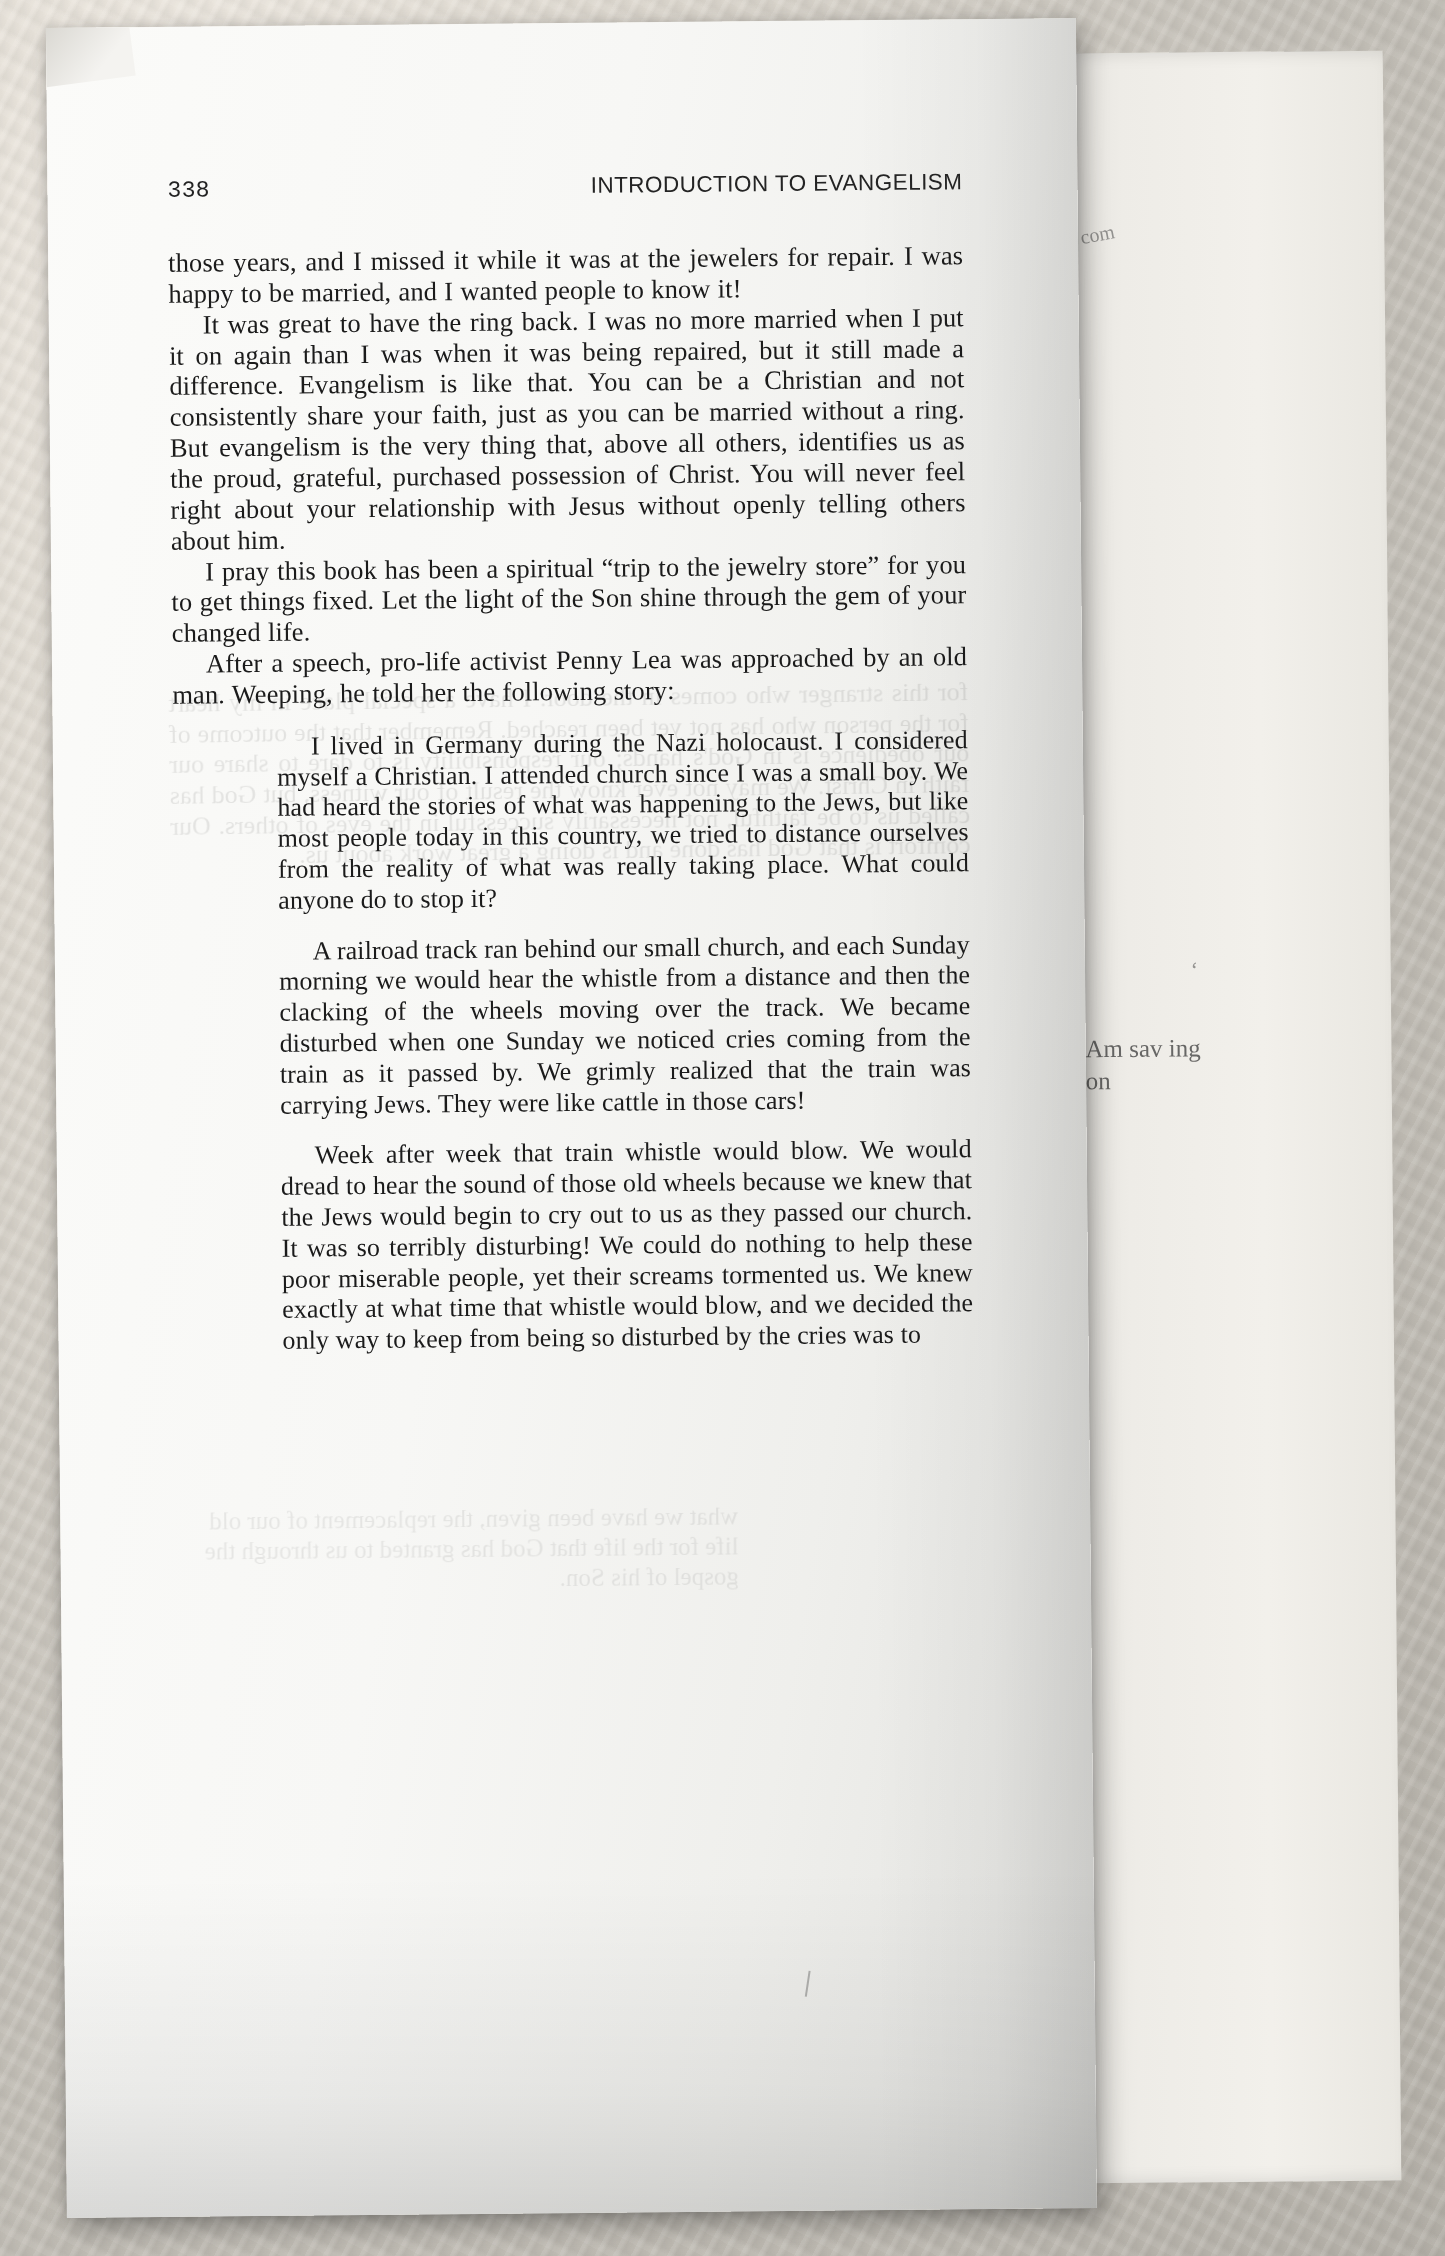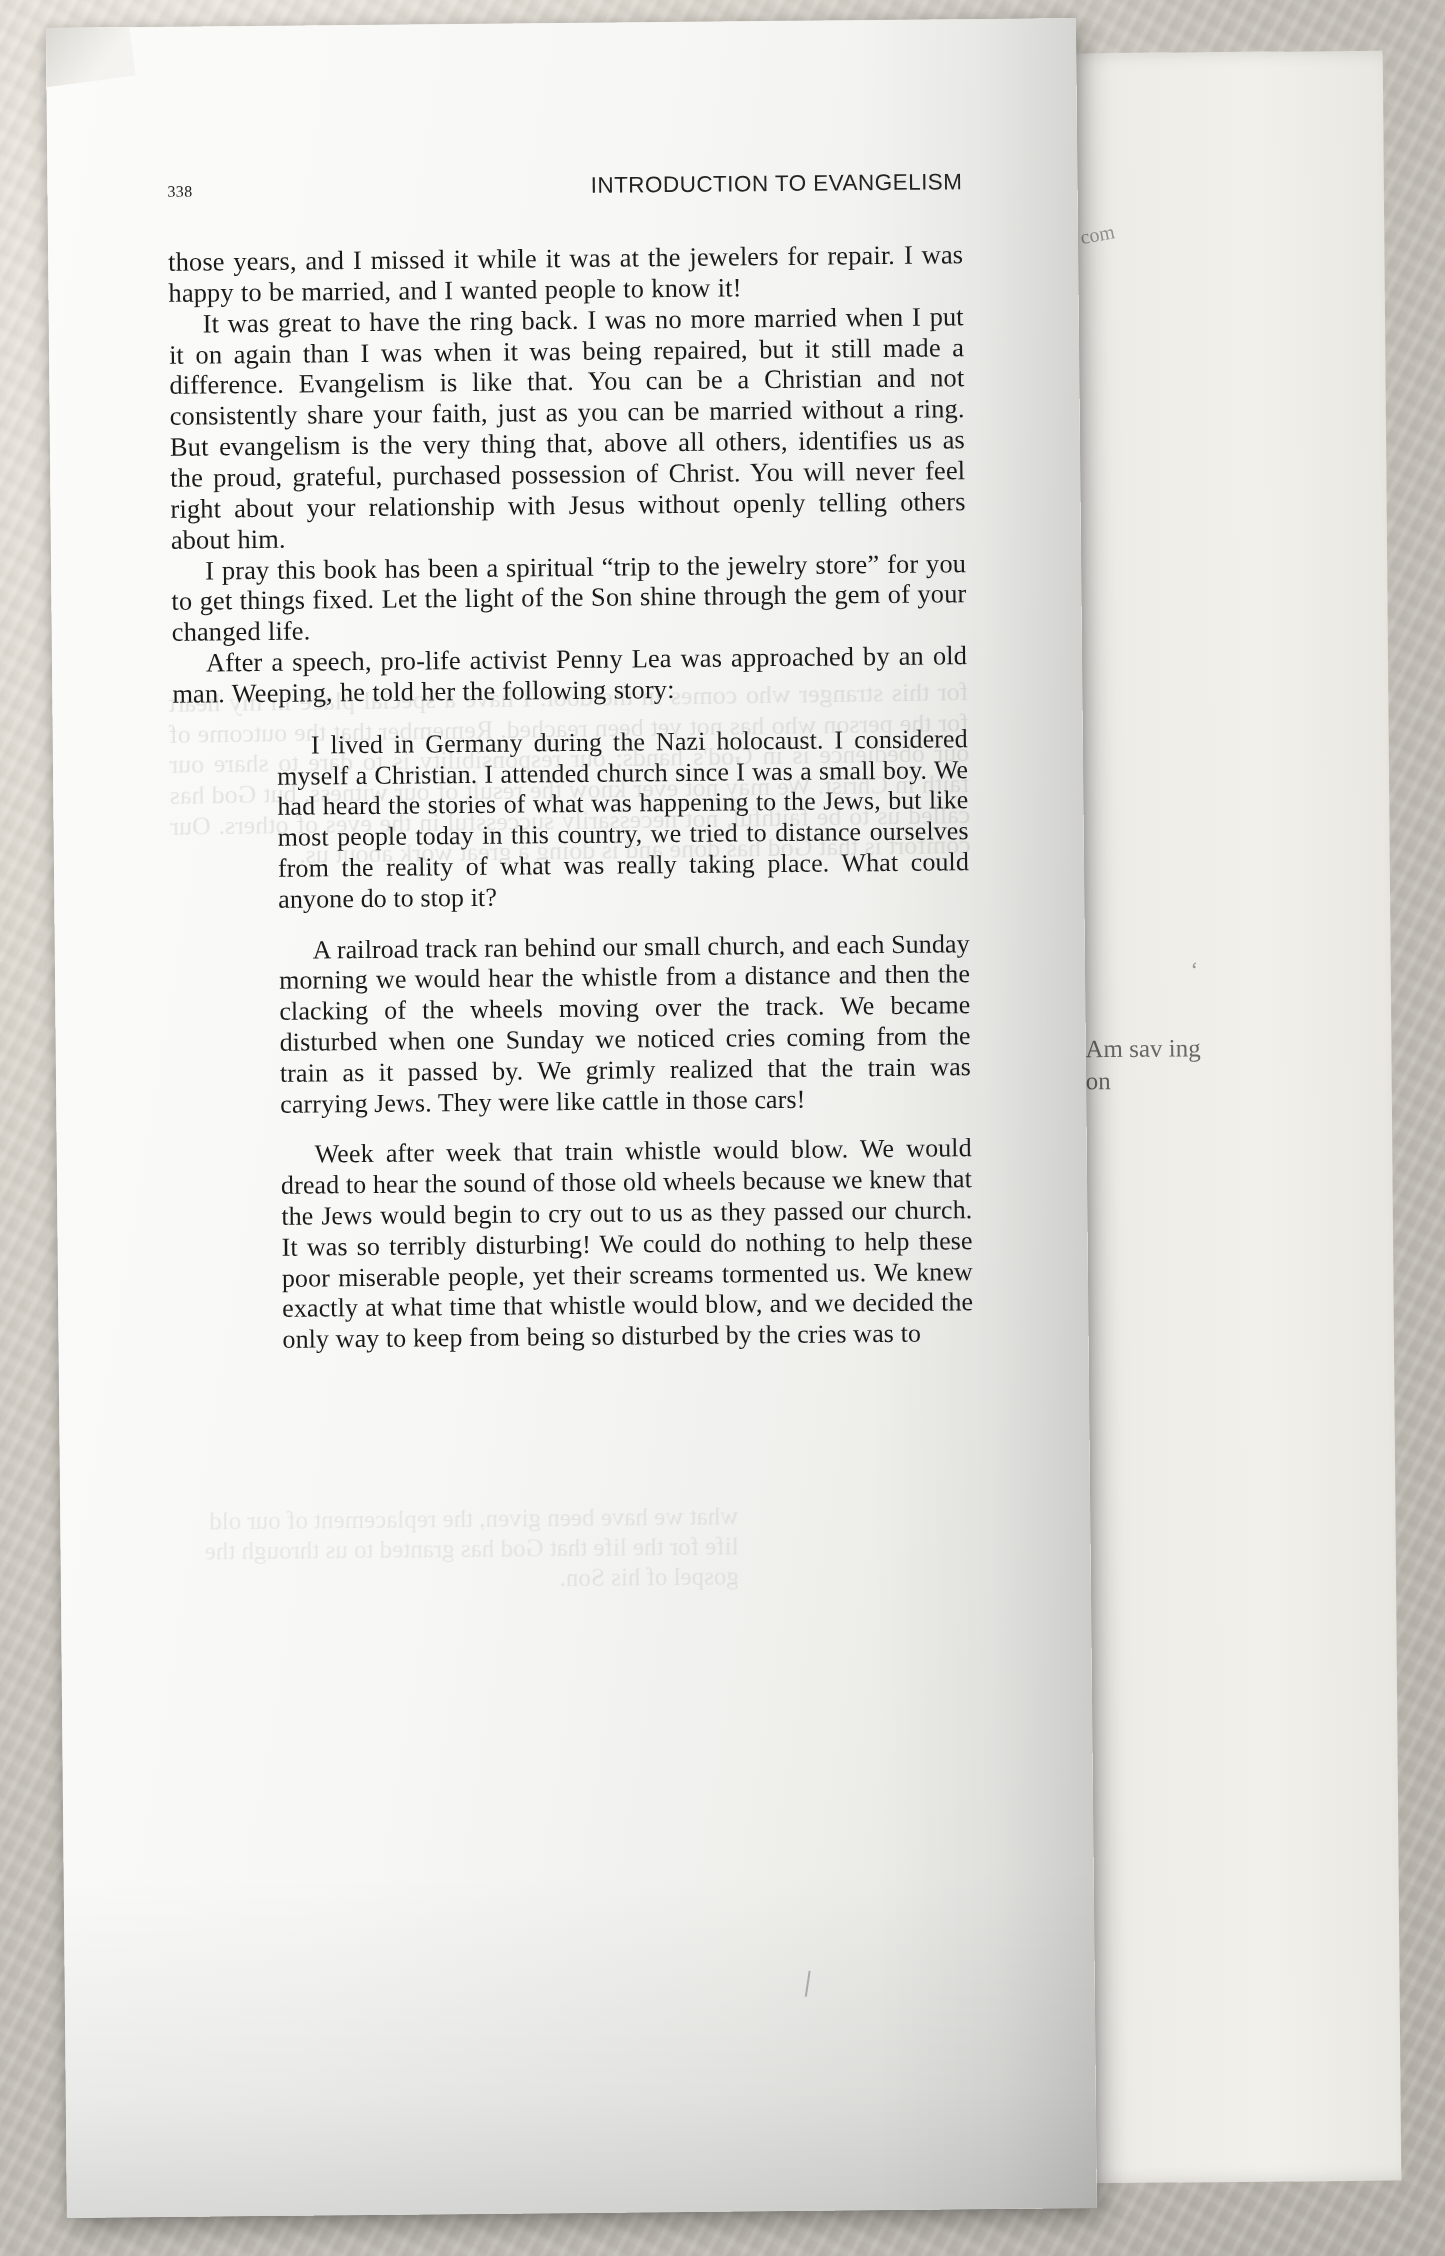--- a/index.html
+++ b/index.html
@@ -88,22 +88,22 @@
   }
 
   .running-head {
     display: flex;
     align-items: baseline;
     justify-content: space-between;
     margin-bottom: 44px;
     color: #232323;
   }
   .folio {
-    font-family: Liberation Serif, serif;
-    font-size: 16px;
+    font-family: Liberation Mono, monospace;
+    font-size: 23px;
     letter-spacing: .3px;
   }
   .head-title {
     font-family: "Liberation Sans", sans-serif;
     font-size: 22.5px;
     letter-spacing: .45px;
     color: #242424;
   }
 
   p.body-par {

